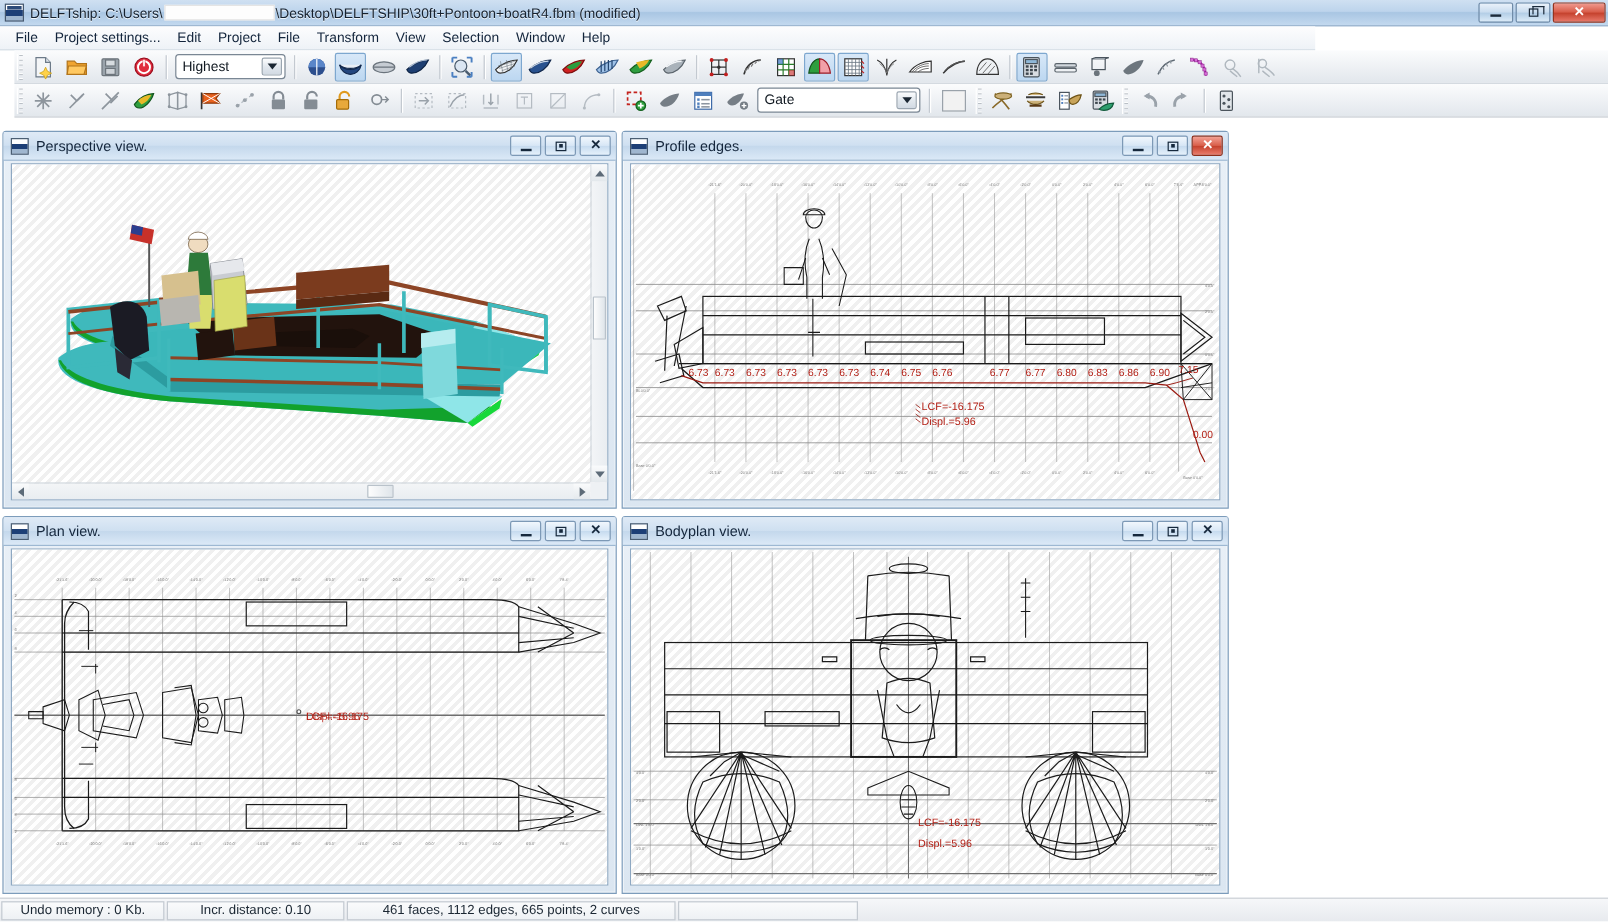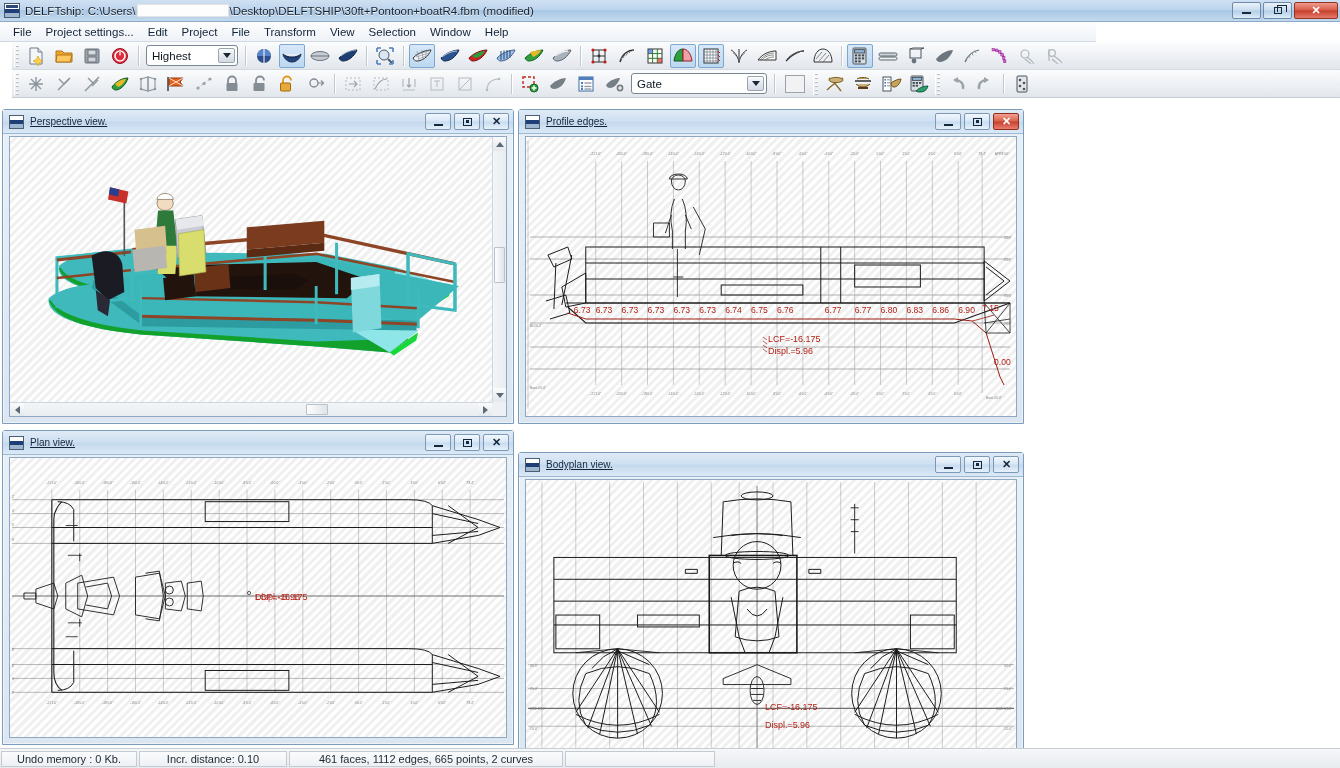--- a/index.html
+++ b/index.html
@@ -128,21 +128,21 @@
     height: 24px; display: flex; align-items: center;
     background: linear-gradient(to bottom,#dfeaf6 0,#cfe0f1 48%,#c4d8ec 52%,#dbe9f7 100%);
     border-bottom: 1px solid #9db8d3;
     position: relative;
   }
   .mdi-ico {
     width: 15px; height: 14px; margin: 0 6px 0 6px; flex: 0 0 auto;
     background: linear-gradient(to bottom,#ffffff 0 35%,#1d3f76 35% 68%,#9fb6cf 68% 100%);
     border: 1px solid #4b5e73;
   }
-  .mdi-label { font-size: 10px; color: #14263c; text-decoration: underline; }
+  .mdi-label { font-size: 12px; color: #14263c; }
   .mdi-btns { position: absolute; right: 4px; top: 3px; display: flex; gap: 3px; }
   .mbtn {
     width: 26px; height: 17px; border: 1px solid #7d99b6; border-radius: 2px;
     background: linear-gradient(to bottom,#f1f7fd,#d8e7f6 48%,#c6dbef 52%,#e6f1fb);
     display: flex; align-items: center; justify-content: center; color: #16283c;
   }
   .mbtn.close-active {
     background: linear-gradient(to bottom,#f3a093,#d9604c 48%,#c5412d 52%,#ea7e6e);
     border-color: #8d2f1b; color: #ffffff;
   }
@@ -1108,21 +1108,21 @@
 
           <g>
             <text class="red-lbl" x="246" y="143" font-size="9">LCF=-16.175</text>
             <text class="red-lbl" x="246" y="143" font-size="9" opacity=".85">Displ.=5.96</text>
           </g>
           <circle cx="240" cy="136" r="1.6" fill="none" stroke="#555"></circle>
         </svg>
       </div>
     </div>
 
-    <div class="mdi" style="left:518px; top:331px; width:506px; height:315px;margin-top:22px;">
+    <div class="mdi" style="left:518px; top:331px; width:506px; height:315px;">
       <div class="mdi-title">
         <div class="mdi-ico"></div>
         <div class="mdi-label">Bodyplan view.</div>
         <div class="mdi-btns">
           <div class="mbtn">
               <div class="mb-min"></div>
             </div>
           <div class="mbtn">
               <div class="mb-max">
                 <i></i>

